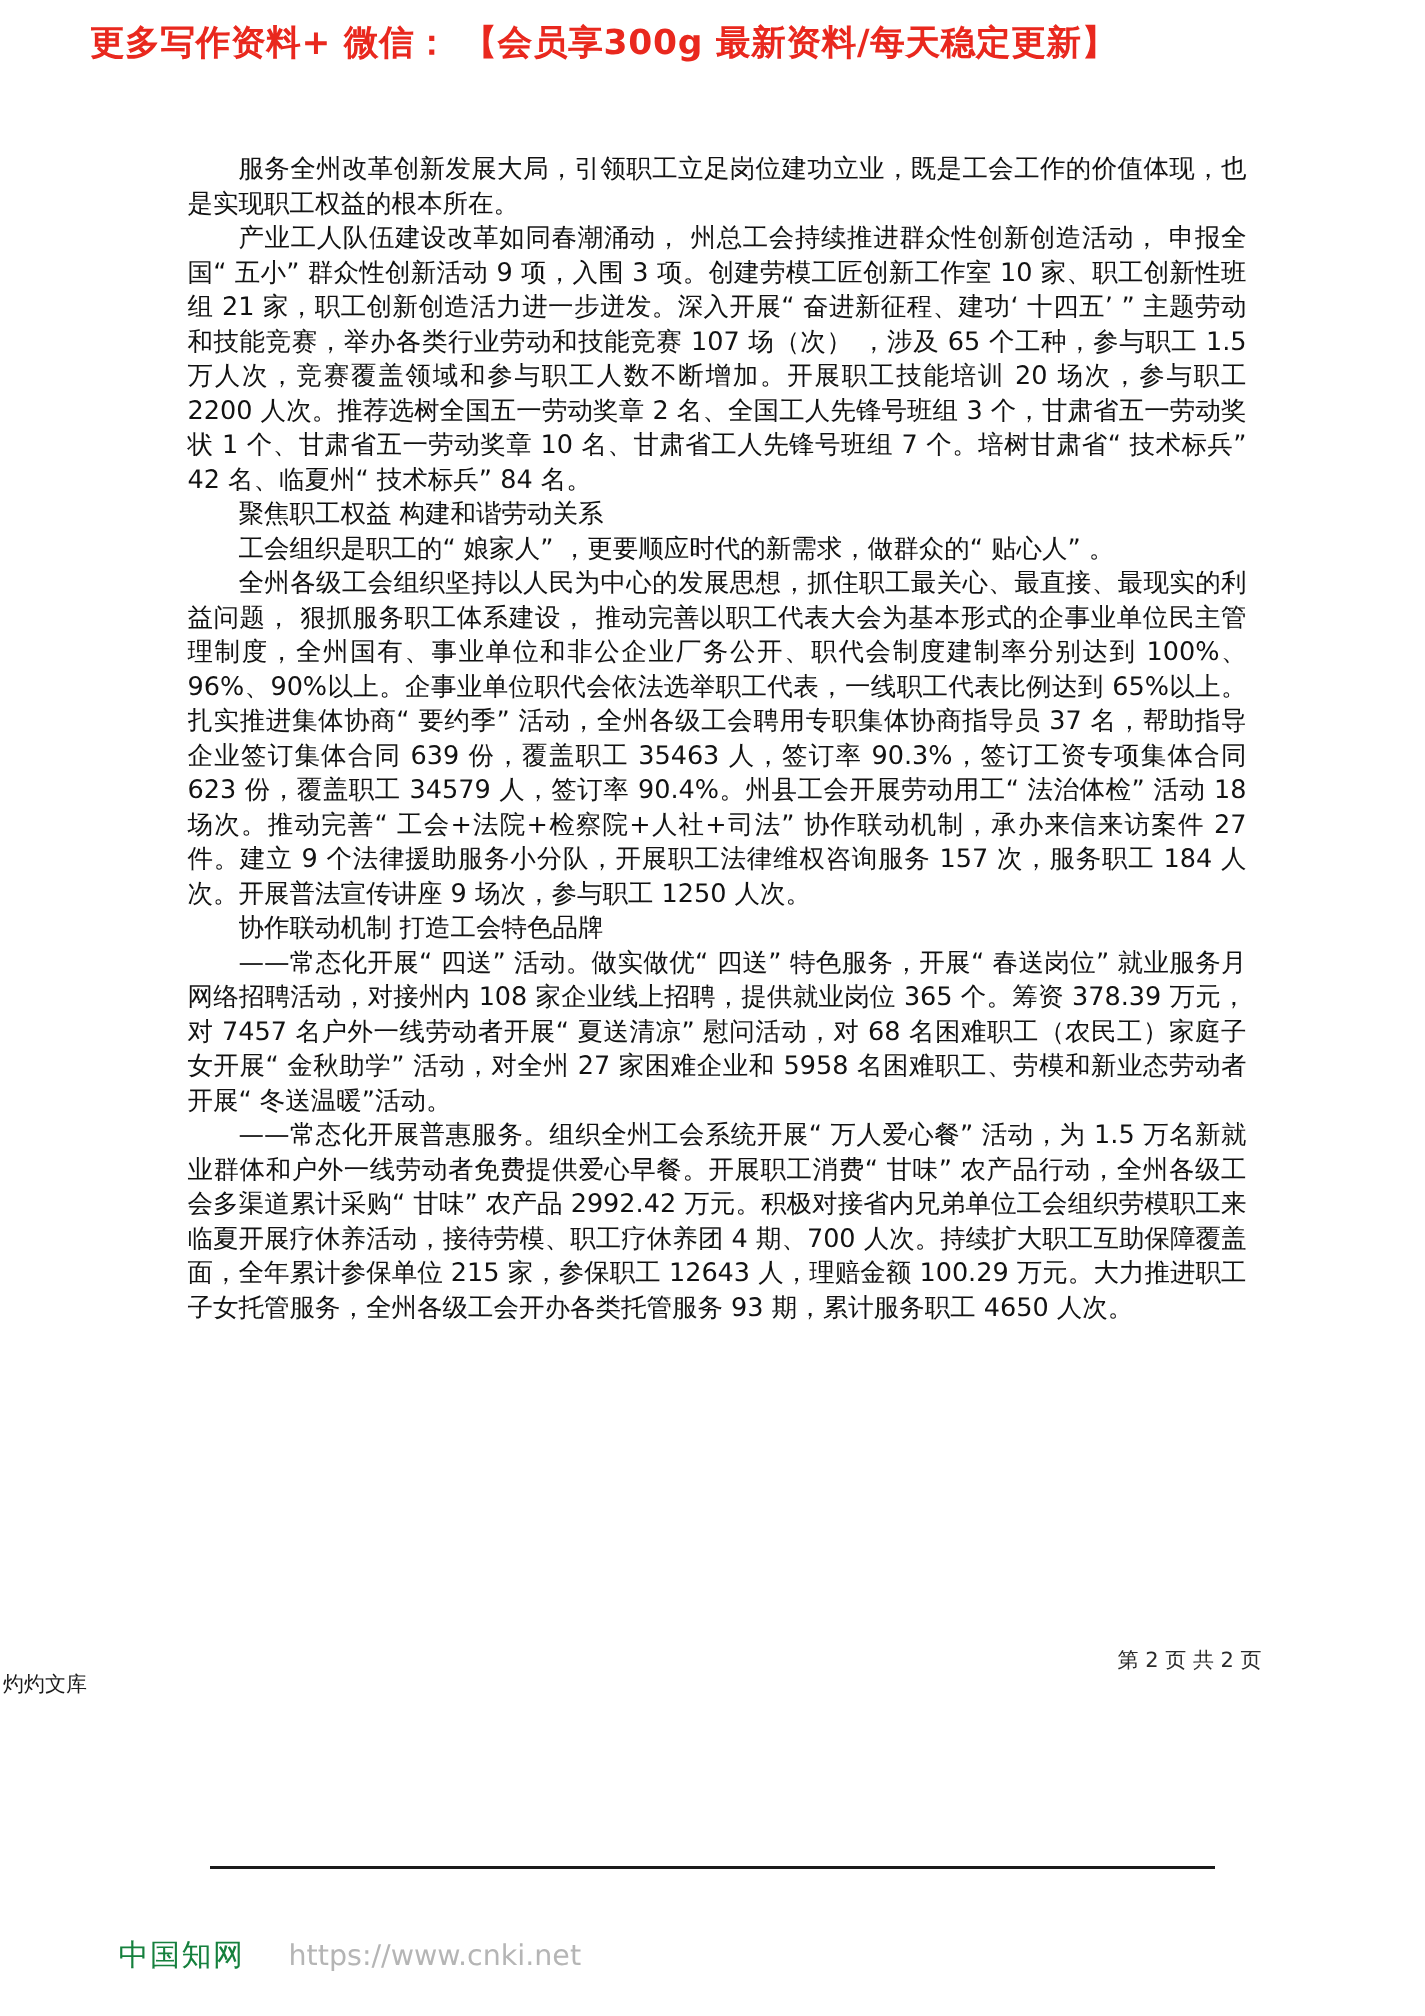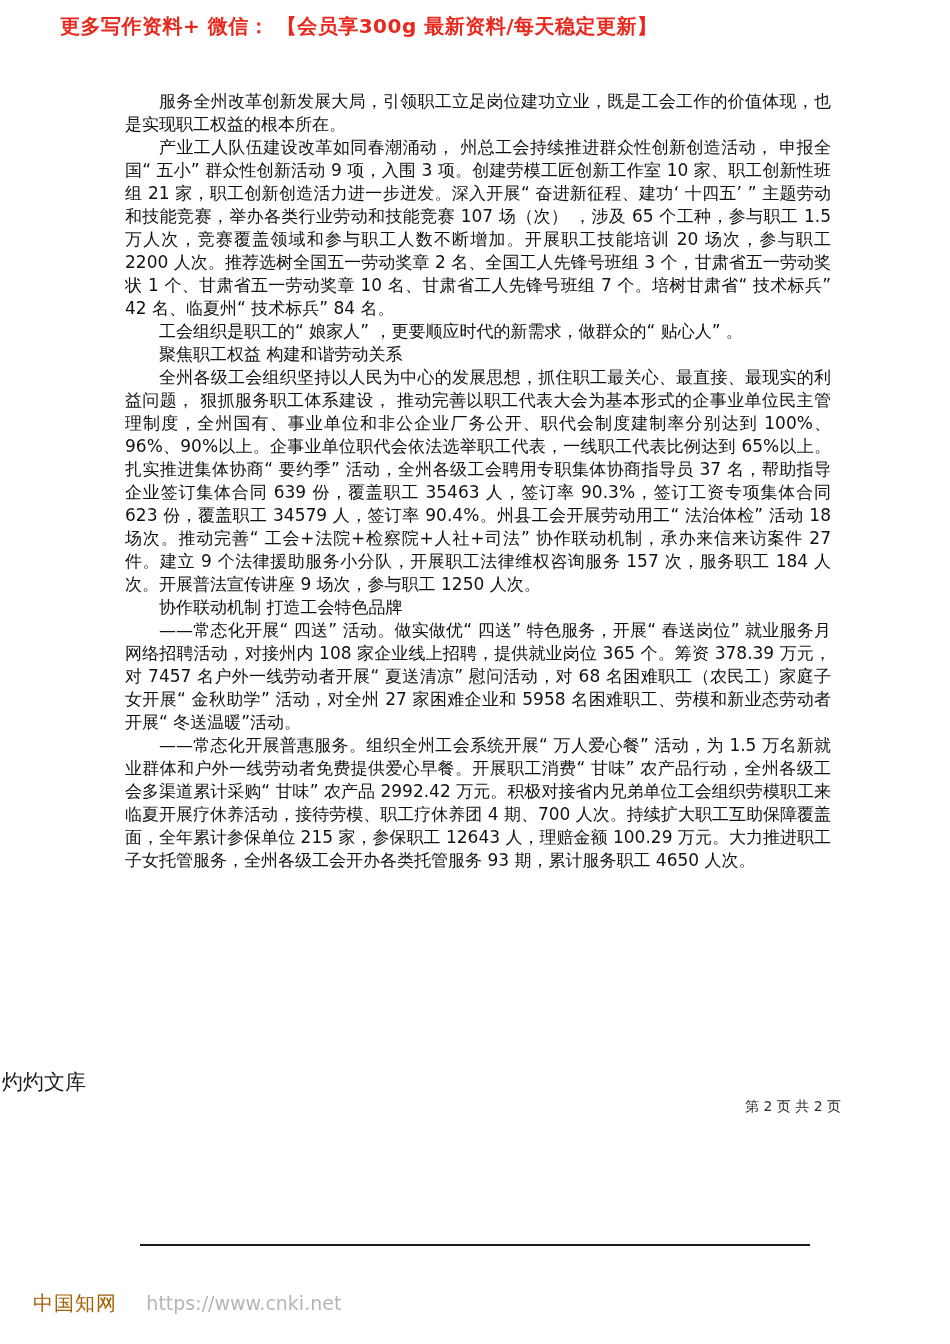--- a/index.html
+++ b/index.html
@@ -9,30 +9,30 @@
     width: 950px;
     height: 1344px;
     background: #ffffff;
     overflow: hidden;
     font-family: "DejaVu Sans", "Liberation Sans", sans-serif;
   }
   .promo-banner {
     position: absolute;
     left: 60px;
     top: 13px;
-    font-size: 20px;
+    font-size: 23px;
     font-weight: bold;
     color: #e9281e;
     letter-spacing: 0.5px;
     white-space: nowrap;
   }
   .doc-body {
     position: absolute;
     left: 125px;
-    top: 90px;
+    top: 102px;
     width: 706px;
     font-size: 17px;
     line-height: 23px;
     color: #121212;
     text-align: justify;
     text-justify: inter-ideograph;
   }
   .doc-body p {
     text-indent: 2em;
     margin: 0;
@@ -42,63 +42,64 @@
     left: 712px;
     top: 1098px;
     font-size: 14px;
     color: #2a2a2a;
     white-space: nowrap;
     margin-left: 33px;
   }
   .library-brand {
     position: absolute;
     left: 2px;
-    top: 1068px;
-    font-size: 21px;
+    top: 1114px;
+    font-size: 14px;
     color: #1a1a1a;
     white-space: nowrap;
   }
   .footer-divider {
     position: absolute;
     left: 140px;
     top: 1244px;
     width: 670px;
     height: 2px;
     background: #1b1b1b;
   }
   .watermark {
     position: absolute;
     left: 33px;
     top: 1290px;
     font-size: 20px;
     white-space: nowrap;
   }
   .wm-name {
-    color: #a16207;
+    color: #15803d;
     letter-spacing: 1px;
+    margin-left: 46px;
   }
   .wm-url {
     color: #b5b5b5;
     margin-left: 23px;
     font-size: 19px;
     text-decoration: none;
   }
 </style>
 </head>
 <body>
 
 <div class="page">
 
   <div class="promo-banner">更多写作资料+ 微信： 【会员享300g 最新资料/每天稳定更新】</div>
 
   <div class="doc-body">
     <p>服务全州改革创新发展大局，引领职工立足岗位建功立业，既是工会工作的价值体现，也是实现职工权益的根本所在。</p>
     <p>产业工人队伍建设改革如同春潮涌动， 州总工会持续推进群众性创新创造活动， 申报全国“ 五小” 群众性创新活动 9 项，入围 3 项。创建劳模工匠创新工作室 10 家、职工创新性班组 21 家，职工创新创造活力进一步迸发。深入开展“ 奋进新征程、建功‘ 十四五’ ” 主题劳动和技能竞赛，举办各类行业劳动和技能竞赛 107 场（次） ，涉及 65 个工种，参与职工 1.5 万人次，竞赛覆盖领域和参与职工人数不断增加。开展职工技能培训 20 场次，参与职工 2200 人次。推荐选树全国五一劳动奖章 2 名、全国工人先锋号班组 3 个，甘肃省五一劳动奖状 1 个、甘肃省五一劳动奖章 10 名、甘肃省工人先锋号班组 7 个。培树甘肃省“ 技术标兵” 42 名、临夏州“ 技术标兵” 84 名。</p>
+    <p>聚焦职工权益 构建和谐劳动关系</p>
     <p>工会组织是职工的“ 娘家人” ，更要顺应时代的新需求，做群众的“ 贴心人” 。</p>
-    <p>聚焦职工权益 构建和谐劳动关系</p>
     <p>全州各级工会组织坚持以人民为中心的发展思想，抓住职工最关心、最直接、最现实的利益问题， 狠抓服务职工体系建设， 推动完善以职工代表大会为基本形式的企事业单位民主管理制度，全州国有、事业单位和非公企业厂务公开、职代会制度建制率分别达到 100%、96%、90%以上。企事业单位职代会依法选举职工代表，一线职工代表比例达到 65%以上。扎实推进集体协商“ 要约季” 活动，全州各级工会聘用专职集体协商指导员 37 名，帮助指导企业签订集体合同 639 份，覆盖职工 35463 人，签订率 90.3%，签订工资专项集体合同 623 份，覆盖职工 34579 人，签订率 90.4%。州县工会开展劳动用工“ 法治体检” 活动 18 场次。推动完善“ 工会+法院+检察院+人社+司法” 协作联动机制，承办来信来访案件 27 件。建立 9 个法律援助服务小分队，开展职工法律维权咨询服务 157 次，服务职工 184 人次。开展普法宣传讲座 9 场次，参与职工 1250 人次。</p>
     <p>协作联动机制 打造工会特色品牌</p>
     <p>——常态化开展“ 四送” 活动。做实做优“ 四送” 特色服务，开展“ 春送岗位” 就业服务月网络招聘活动，对接州内 108 家企业线上招聘，提供就业岗位 365 个。筹资 378.39 万元，对 7457 名户外一线劳动者开展“ 夏送清凉” 慰问活动，对 68 名困难职工（农民工）家庭子女开展“ 金秋助学” 活动，对全州 27 家困难企业和 5958 名困难职工、劳模和新业态劳动者开展“ 冬送温暖”活动。</p>
     <p>——常态化开展普惠服务。组织全州工会系统开展“ 万人爱心餐” 活动，为 1.5 万名新就业群体和户外一线劳动者免费提供爱心早餐。开展职工消费“ 甘味” 农产品行动，全州各级工会多渠道累计采购“ 甘味” 农产品 2992.42 万元。积极对接省内兄弟单位工会组织劳模职工来临夏开展疗休养活动，接待劳模、职工疗休养团 4 期、700 人次。持续扩大职工互助保障覆盖面，全年累计参保单位 215 家，参保职工 12643 人，理赔金额 100.29 万元。大力推进职工子女托管服务，全州各级工会开办各类托管服务 93 期，累计服务职工 4650 人次。</p>
   </div>
 
   <div class="page-indicator">第 2 页 共 2 页</div>
 
   <div class="library-brand">灼灼文库</div>
 

